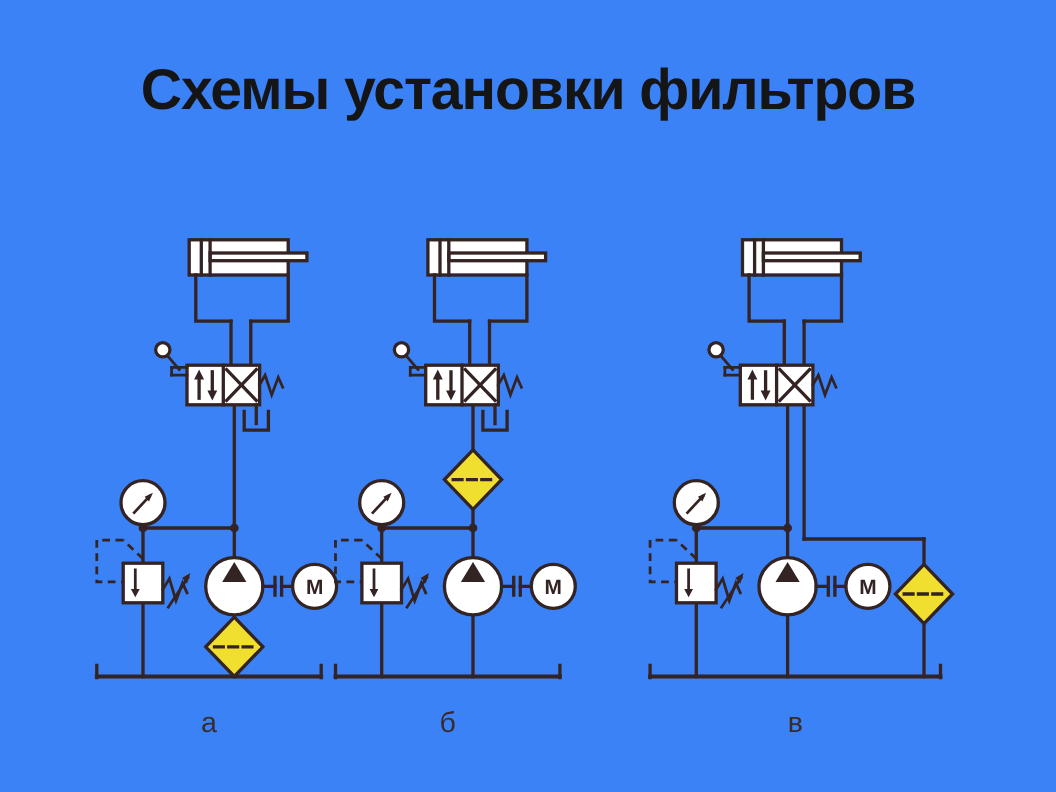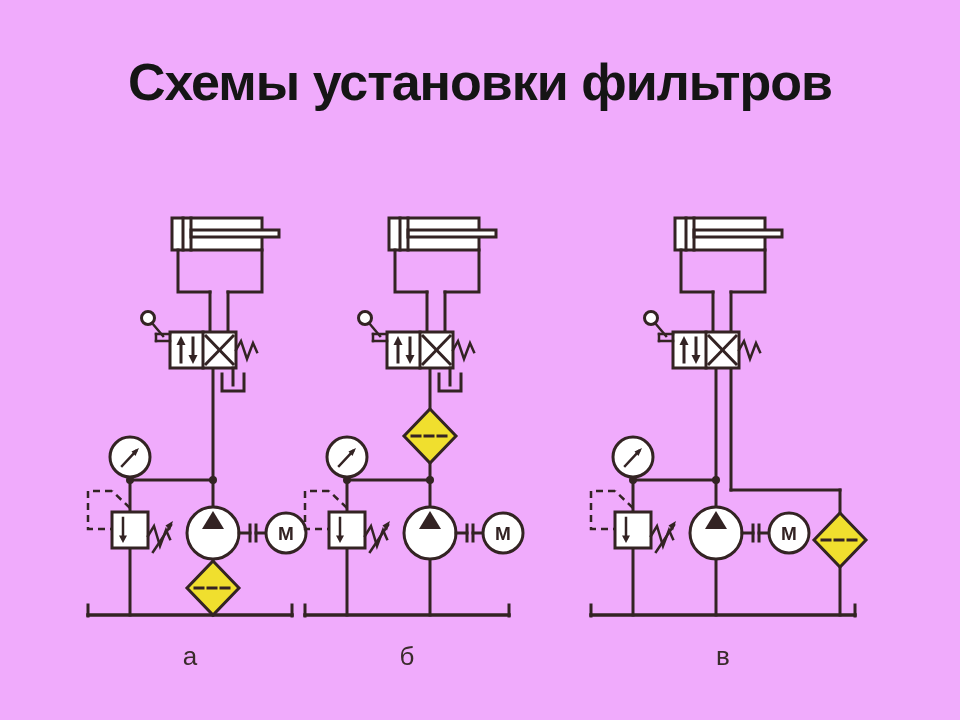--- a/index.html
+++ b/index.html
@@ -15,21 +15,21 @@
   .scheme{position:absolute;top:205px;width:310px;height:480px;}
   .scheme svg{position:absolute;top:0;left:0;}
   .scheme-label{
     position:absolute;top:436px;width:60px;text-align:center;
     font-size:26px;font-weight:500;color:#3a2b2b;
   }
 </style>
 </head>
 <body>
 
-<div class="slide" style="background: #f0abfc;">
+<div class="slide" style="background: #3b82f6;">
   <h1 class="title" style="color: rgb(21, 21, 21);">Схемы установки фильтров</h1>
 
   <div class="scheme" id="scheme-0" style="left:60px">
     <div class="scheme-label" style="left: 100px; color: rgb(58, 43, 43);">а</div>
   <svg viewBox="0 0 310 480" width="310" height="480">
         <g>
           <line x1="153" y1="163" x2="153" y2="302" stroke="#332323" stroke-width="3" stroke-linecap="square" fill="none"></line>
           <line x1="70" y1="275" x2="153" y2="275" stroke="#332323" stroke-width="3" stroke-linecap="square" fill="none"></line>
           <line x1="70" y1="272" x2="70" y2="307" stroke="#332323" stroke-width="3" stroke-linecap="square" fill="none"></line>
           <line x1="70" y1="343" x2="70" y2="410" stroke="#332323" stroke-width="3" stroke-linecap="square" fill="none"></line>

